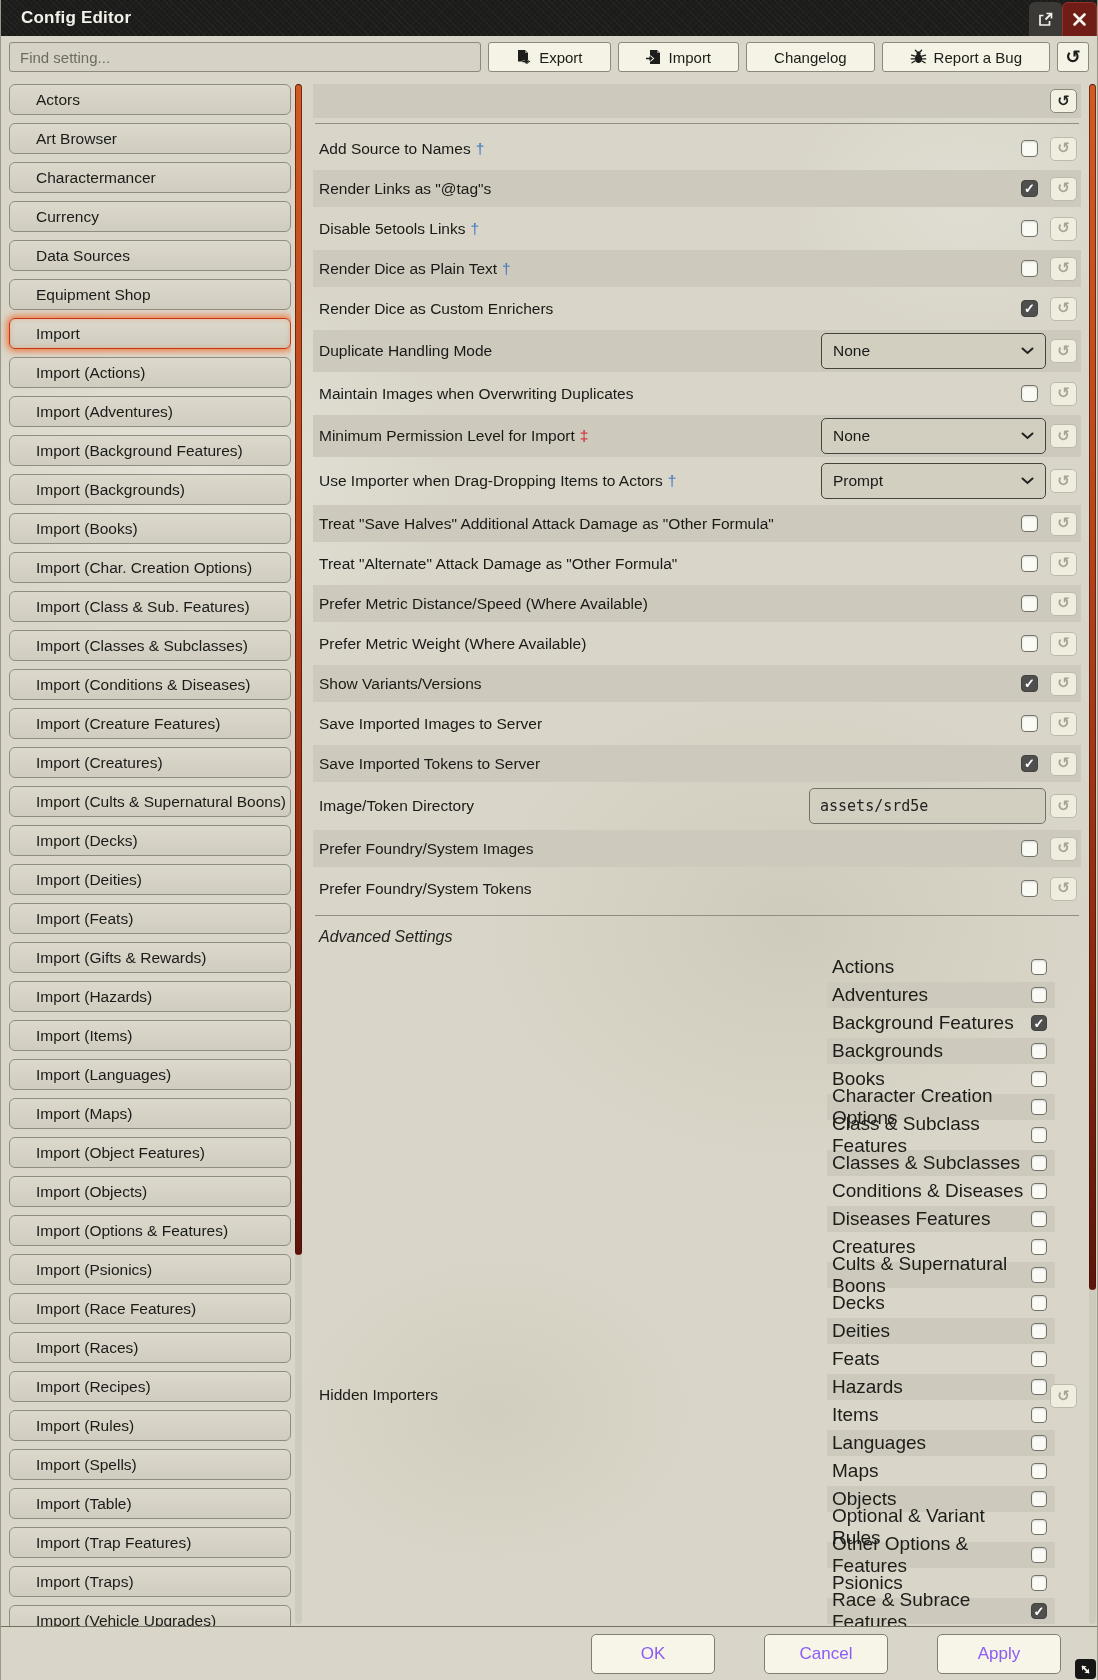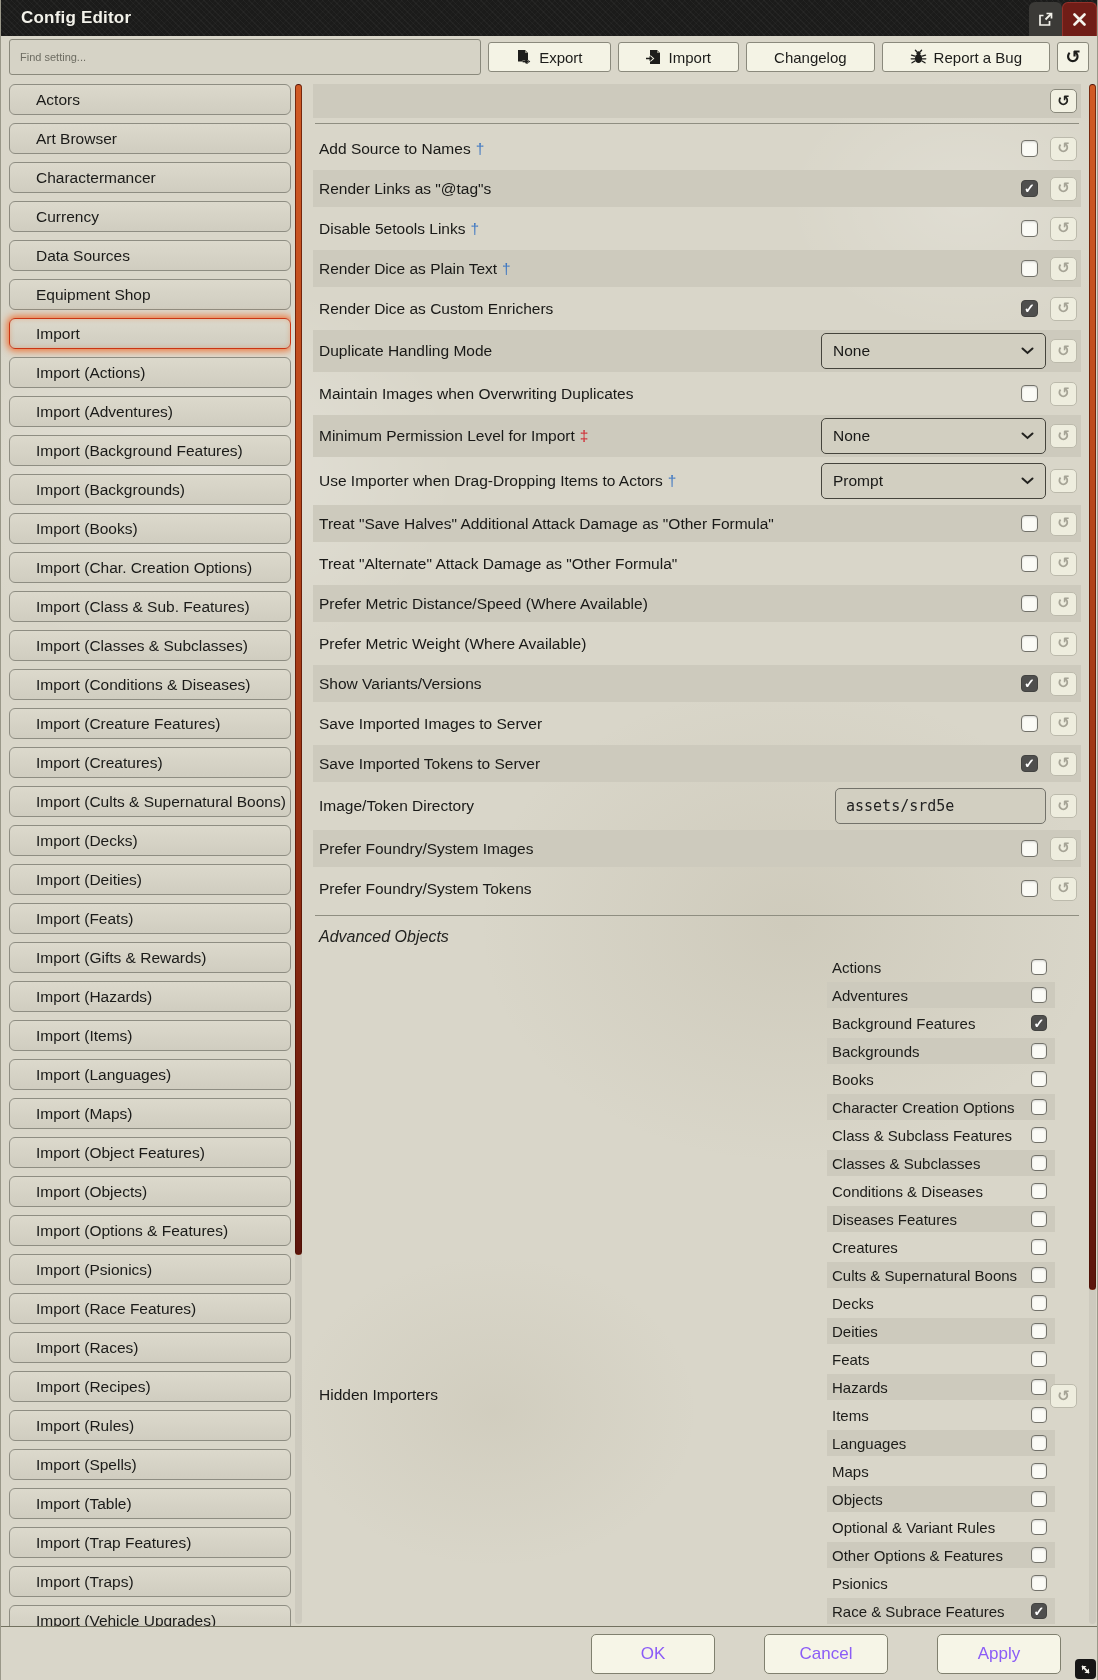--- a/index.html
+++ b/index.html
@@ -26,22 +26,22 @@
       repeating-linear-gradient(-45deg, rgba(255,255,255,.02) 0 1px, transparent 1px 4px);
   }
   .titlebar .title { color:#f3f2ea; font-weight:bold; font-size:17px; letter-spacing:.2px; flex:1; }
   .tb-btn { height:34px; margin-top:2px; display:flex; align-items:center; justify-content:center; cursor:pointer; }
   .tb-btn.popout { width:33px; background:#3b3a37; border-radius:6px 6px 0 0; }
   .tb-btn.close  { width:35px; background:#701d17; border:1px solid #93312a; border-bottom:none; border-radius:6px 6px 0 0; }
 
   
   .toolbar { height:42px; display:flex; align-items:center; padding:0 8px; gap:7px; }
   .search {
-    flex:1; height:36px; background:#d6d3c6; border:1px solid #8a897c; border-radius:3px;
-    padding:12px 10px; font-size:11px; color:#2a2a26; font-family:"Liberation Sans", sans-serif; outline:none;
+    flex:1; height:30px; background:#d6d3c6; border:1px solid #8a897c; border-radius:3px;
+    padding:12px 10px; font-size:15px; color:#2a2a26; font-family:"Liberation Sans", sans-serif; outline:none;
   }
   .search::placeholder { color:#6d6c62; }
   .tbtn {
     height:30px; display:flex; align-items:center; gap:7px; padding:0 27px;
     background:#f4f3e5; border:1px solid #8a897c; border-radius:3px;
     font-size:15px; color:#1c1c1a; font-family:"Liberation Sans", sans-serif; cursor:pointer; white-space:nowrap;
   }
   .tbtn .uglyph { font-size:18px; font-weight:bold; line-height:1; }
   .tbtn.square { width:32px; padding:0; justify-content:center; }
 
@@ -95,40 +95,40 @@
   .checkbox.checked { background:#4f4f4e; border-color:#434341; box-shadow:none; }
   .checkbox .chk { color:#fff; font-size:13px; font-weight:bold; line-height:1; }
   .checkbox.small { width:16px; height:16px; margin-right:0; }
 
   .select {
     width:225px; height:36px; margin-right:4px; display:flex; align-items:center; justify-content:space-between;
     background:#d2cfc1; border:1px solid #45443c; border-radius:5px; padding:0 11px; cursor:pointer;
   }
   .select span { font-size:15.5px; color:#191917; }
   .txt {
-    width:211px; height:36px; margin-right:4px; background:#d2cfc1; border:1px solid #73726a; border-radius:5px;
+    width:237px; height:36px; margin-right:4px; background:#d2cfc1; border:1px solid #73726a; border-radius:5px;
     padding:0 10px; font-family:"DejaVu Sans Mono", monospace; font-size:15px; color:#222; outline:none;
   }
   .undo {
     width:27px; height:24px; flex:0 0 27px; display:flex; align-items:center; justify-content:center;
     background:#f2f1e2; border:1px solid #8a897c; border-radius:5px; cursor:pointer;
     font-size:15px; font-weight:bold; color:#23231f; line-height:1;
     font-family:"DejaVu Sans", "Liberation Sans", sans-serif;
   }
   .undo.dim { color:#a6a496; border-color:#bcbaac; background:#eeedde; }
 
   .adv { font-style:italic; font-size:16px; color:#22221f; margin:12px 0 8px 6px; }
 
   .hidden-block { position:relative; height:674px; }
   .hi-label { position:absolute; left:6px; top:432px; font-size:15.5px; color:#191917; }
   .hi-undo { position:absolute; right:4px; top:430px; }
   .hi-list { position:absolute; top:0; right:26px; width:228px; }
   .hi-row { height:26px; margin-bottom:2px; display:flex; align-items:center; padding:0 8px 0 5px; cursor:pointer; }
   .hi-list .hi-row:nth-child(even) { background:#cdcabd; }
-  .hi-lbl { flex:1; font-size:15px; color:#1c1c19; }
+  .hi-lbl { flex:1; font-size:19px; color:#1c1c19; }
 
   
   .footer {
     height:54px; border-top:1px solid #72715f; display:flex; align-items:center; justify-content:flex-end;
     gap:13px; padding-right:36px; position:relative;
   }
   .fbtn {
     width:124px; height:40px; background:#f6f5e7; border:1px solid #80806f; border-radius:5px;
     font-size:17px; color:#8b5cf6; font-family:"Liberation Sans", sans-serif; cursor:pointer;margin-left:36px;
   }
@@ -569,21 +569,21 @@
       
     </span>
 
     <button class="undo dim">
       <span>↺</span>
     </button>
   </div>
         </div>
 
       <div class="sep sep2"></div>
-      <div class="adv">Advanced Objects</div>
+      <div class="adv">Advanced Settings</div>
 
       <div class="hidden-block">
         <span class="hi-label">Hidden Importers</span>
         <div class="hi-list">
             <div class="hi-row">
     <span class="hi-lbl">Actions</span>
     <span class="checkbox small">
       
     </span>
   </div>

